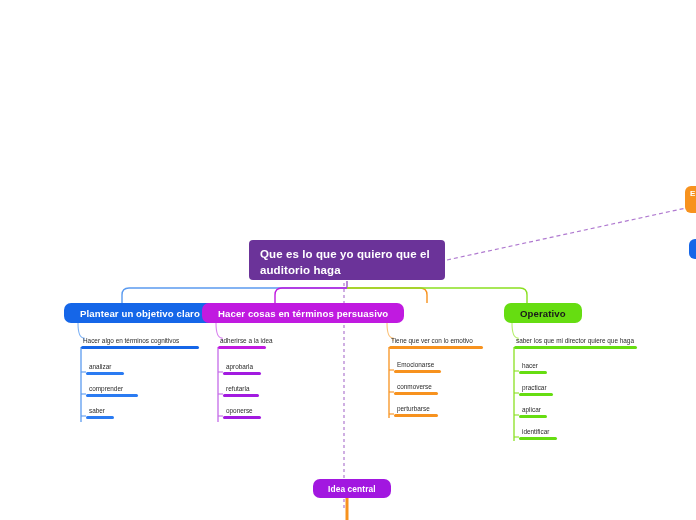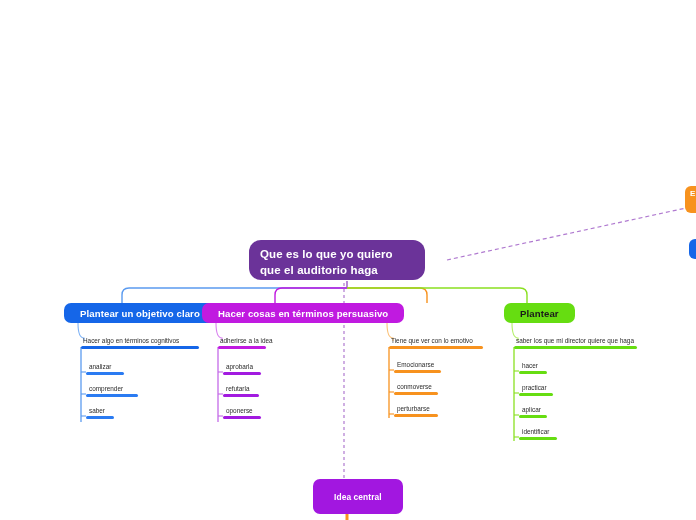--- a/index.html
+++ b/index.html
@@ -24,23 +24,23 @@
     white-space:nowrap;
   }
   .node.root{
     white-space:normal;
     line-height:1.35;
     align-items:flex-start;
   }
 
   
   #root-node{
-    left:249px;top:240px;width:176px;height:40px;
+    left:249px;top:240px;width:196px;height:40px;
     background:#6b3399;color:#ffffff;
-    font-size:11.5px;padding:7px 11px;border-radius:12px;
+    font-size:11.5px;padding:7px 11px;border-radius:4px;
   }
 
   
   .branch-head{height:20px;font-size:9.6px;padding:0 16px;border-radius:7px;}
   #branch-head-0{left:64px;top:303px;background:#1566e8;color:#ffffff;}
   #branch-head-1{left:202px;top:303px;background:#c01ae0;color:#ffffff;}
   #branch-head-2{left:374px;top:303px;background:#f7921e;color:#1a1a1a;}
   #branch-head-3{left:504px;top:303px;background:#66dd11;color:#1a1a1a;}
 
   
@@ -58,21 +58,21 @@
     white-space:nowrap;line-height:9px;padding-left:3px;
   }
   .leaf .leaf-bar{height:3.2px;border-radius:2px;margin-top:1px;}
 
   
   #spine-node-0{
     left:283px;top:430px;height:17px;padding:0 9px;
     background:#6b3399;color:#ffffff;font-size:7.2px;border-radius:4px;
   }
   #spine-node-1{
-    left:313px;top:479px;height:35px;padding:0 21px;
+    left:313px;top:479px;height:19px;padding:0 15px;
     background:#a217e0;color:#ffffff;font-size:8.4px;border-radius:7px;
   }
 
   
   #far-node-orange{
     left:685px;top:186px;width:26px;height:27px;
     background:#f7921e;color:#ffffff;font-size:8px;
     padding:3px 5px;border-radius:6px;
     white-space:normal;line-height:10px;align-items:flex-start;
     overflow:hidden;
@@ -177,21 +177,21 @@
   </div>
   <div class="leaf" style="left:394px;top:382px;width:70px;">
     <div class="leaf-text">conmoverse</div>
     <div class="leaf-bar" style="background:#f7921e;width:44px;"></div>
   </div>
   <div class="leaf" style="left:394px;top:404px;width:70px;">
     <div class="leaf-text">perturbarse</div>
     <div class="leaf-bar" style="background:#f7921e;width:44px;"></div>
   </div>
 
-  <div class="node branch-head" id="branch-head-3">Plantear</div>
+  <div class="node branch-head" id="branch-head-3">Operativo</div>
   <div class="desc" style="left:514px;top:336px;width:130px;">
     <div class="desc-text">saber los que mi director quiere que haga</div>
     <div class="desc-bar" style="background:#66dd11;width:123px;"></div>
   </div>
   <div class="leaf" style="left:519px;top:361px;width:60px;">
     <div class="leaf-text">hacer</div>
     <div class="leaf-bar" style="background:#66dd11;width:28px;"></div>
   </div>
   <div class="leaf" style="left:519px;top:383px;width:60px;">
     <div class="leaf-text">practicar</div>

